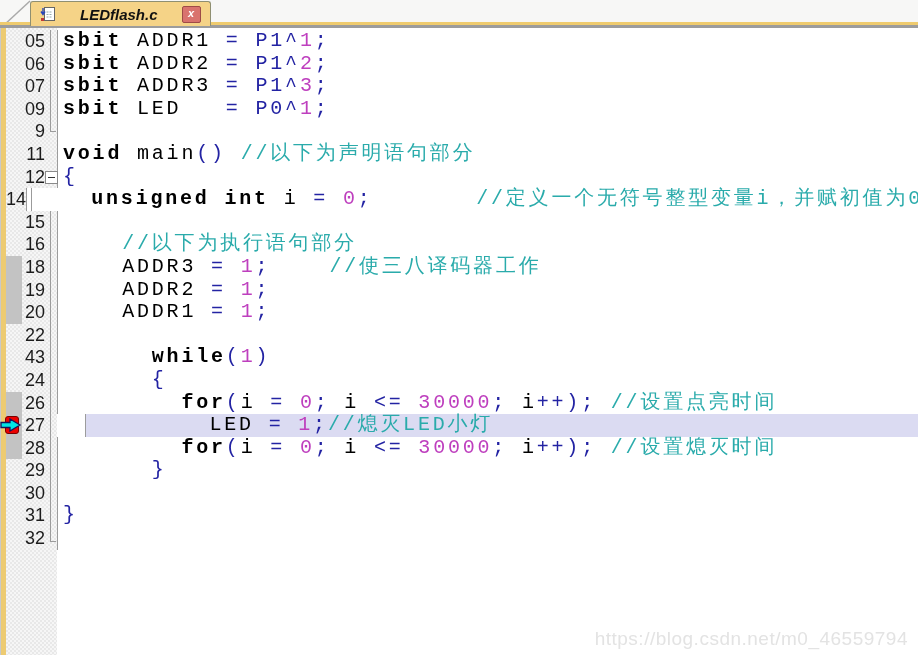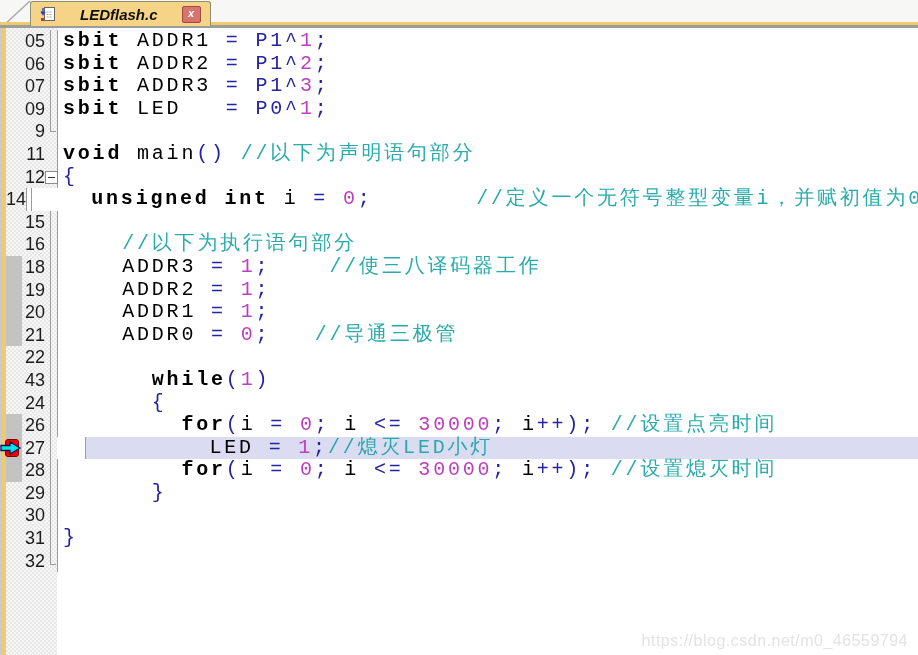--- a/index.html
+++ b/index.html
@@ -47,21 +47,21 @@
   pre.codetext{margin:0;padding:0 0 0 5px;white-space:pre;
      font-family:"Liberation Mono","DejaVu Sans Mono",monospace;font-size:20px;
      letter-spacing:2.8px;line-height:22.6px;color:#000;}
   .sk{font-weight:bold;color:var(--keyword,#000);}
   .si{color:#000;}
   .so{color:var(--operator,#2323A3);}
   .sp{color:var(--operator,#2323A3);}
   .sn{color:var(--number,#BE3FBE);}
   .sc{color:var(--comment,#2AABAB);}
   .watermark{position:absolute;right:10px;bottom:5px;z-index:5;color:var(--watermark,#E3E3E3);
-     font-size:16px;letter-spacing:.5px;font-family:"Liberation Sans",sans-serif;}
+     font-size:19px;letter-spacing:.5px;font-family:"Liberation Sans",sans-serif;}
 </style>
 </head>
 <body>
 
 <div id="app">
 
   <div class="tabbar">
     <svg class="diag" width="34" height="27">
       <line x1="3" y1="26" x2="30" y2="1" stroke="#A9A9A9" stroke-width="1.5"></line>
     </svg>
@@ -209,30 +209,20 @@
         <div class="row gray">
           <div class="margin"></div>
           <div class="lnum">20</div>
           <div class="fold">
             <div class="fline"></div>
           </div>
           <div class="codecell">
             <pre class="codetext"><span class="si">    ADDR1 </span><span class="so">=</span><span class="si"> </span><span class="sn">1</span><span class="so">;</span></pre>
           </div>
         </div>
-        <div class="row gray">
-          <div class="margin"></div>
-          <div class="lnum">21</div>
-          <div class="fold">
-            <div class="fline"></div>
-          </div>
-          <div class="codecell">
-            <pre class="codetext"><span class="si">    ADDR0 </span><span class="so">=</span><span class="si"> </span><span class="sn">0</span><span class="so">;</span><span class="si">   </span><span class="sc">//导通三极管</span></pre>
-          </div>
-        </div>
         <div class="row">
           <div class="margin"></div>
           <div class="lnum">22</div>
           <div class="fold">
             <div class="fline"></div>
           </div>
           <div class="codecell">
             <pre class="codetext"></pre>
           </div>
         </div>

